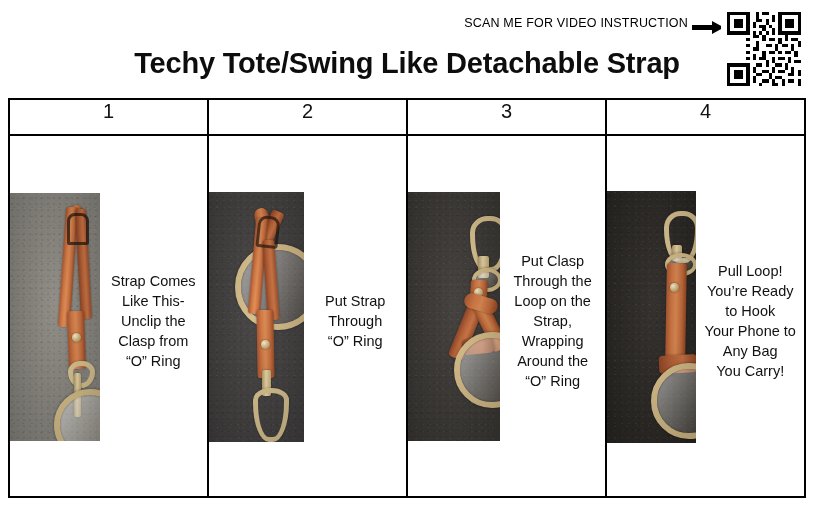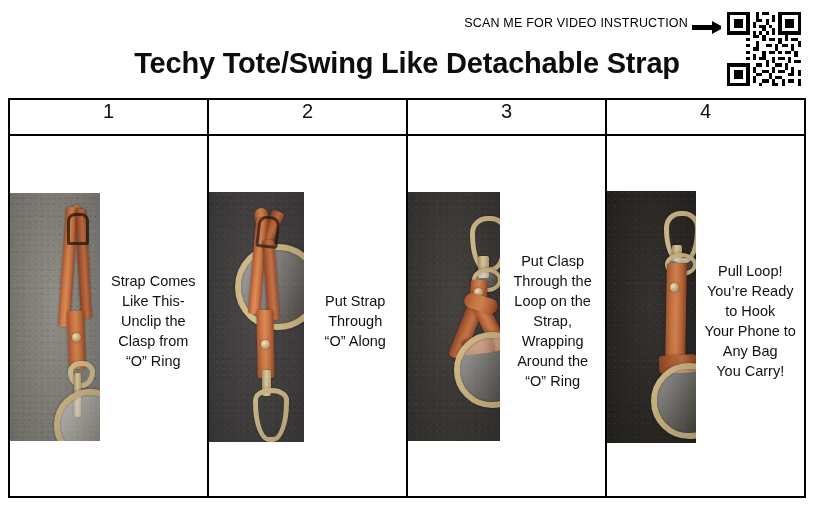--- a/index.html
+++ b/index.html
@@ -337,21 +337,21 @@
           <div style="position:absolute;left:48px;top:24px;width:16px;height:26px;border:3px solid rgba(28,16,9,.7);border-radius:9px 9px 3px 3px;transform:rotate(6deg);"></div>
 
           <div class="leather" style="left:48px;top:118px;width:17px;height:68px;transform:rotate(-1deg);border-radius:3px;"></div>
           <div class="rivet" style="left:52px;top:148px;"></div>
 
           <div class="clasp-body" style="left:53px;top:178px;width:9px;height:26px;"></div>
           <div class="clasp-hook" style="left:44px;top:196px;width:26px;height:44px;border-radius:48% 48% 44% 44% / 22% 22% 72% 72%;"></div>
           <div class="vign"></div>
         </div>
         <div class="caption">Put Strap Through
-“O” Along</div>
+“O” Ring</div>
       </div>
     </td>
 
     <td class="body-cell">
       <div class="cell-inner">
         <div class="photo photo-3">
           <div class="grain"></div>
 
           <div class="clasp-hook" style="left:62px;top:24px;width:28px;height:46px;border-radius:46% 46% 42% 42% / 30% 30% 66% 66%;"></div>
           <div class="clasp-body" style="left:70px;top:64px;width:11px;height:22px;"></div>

